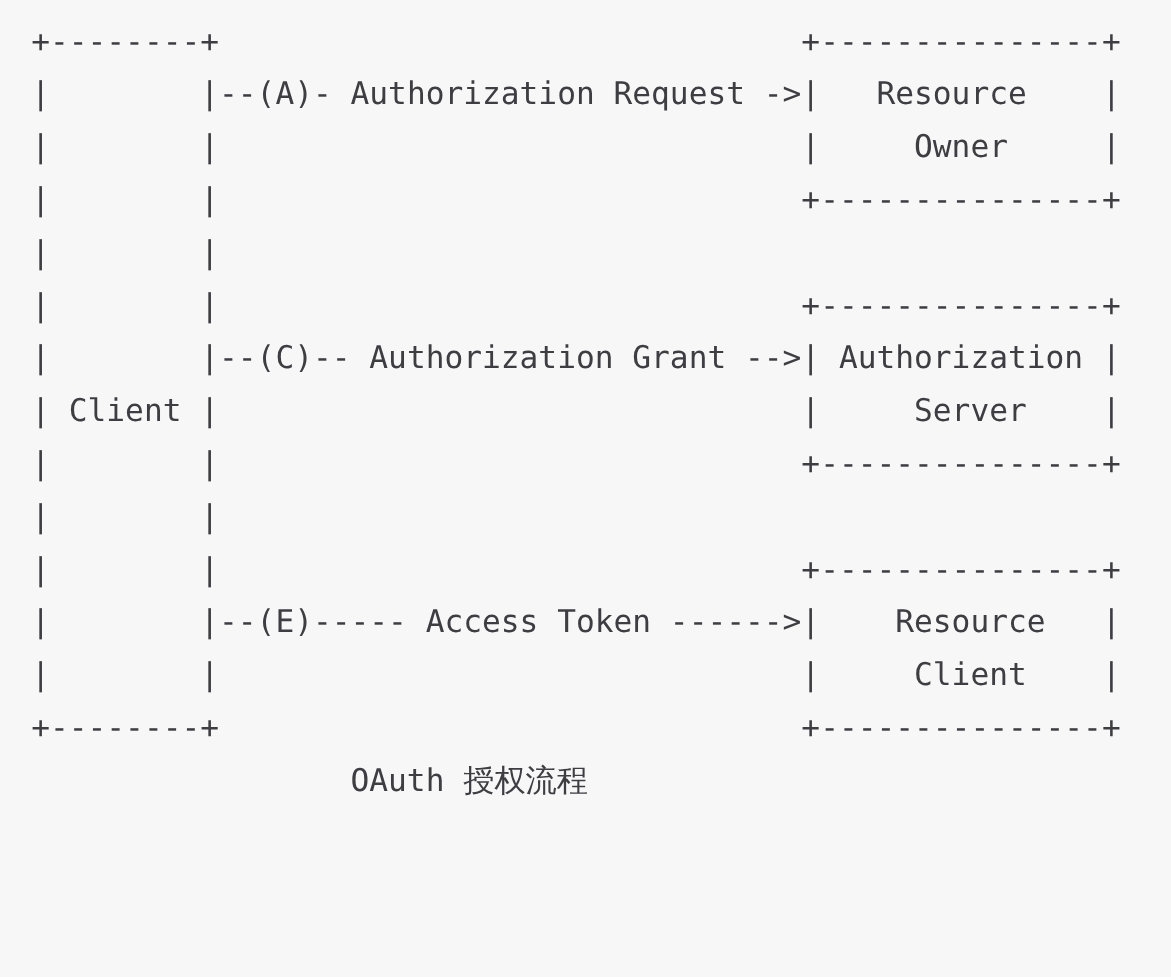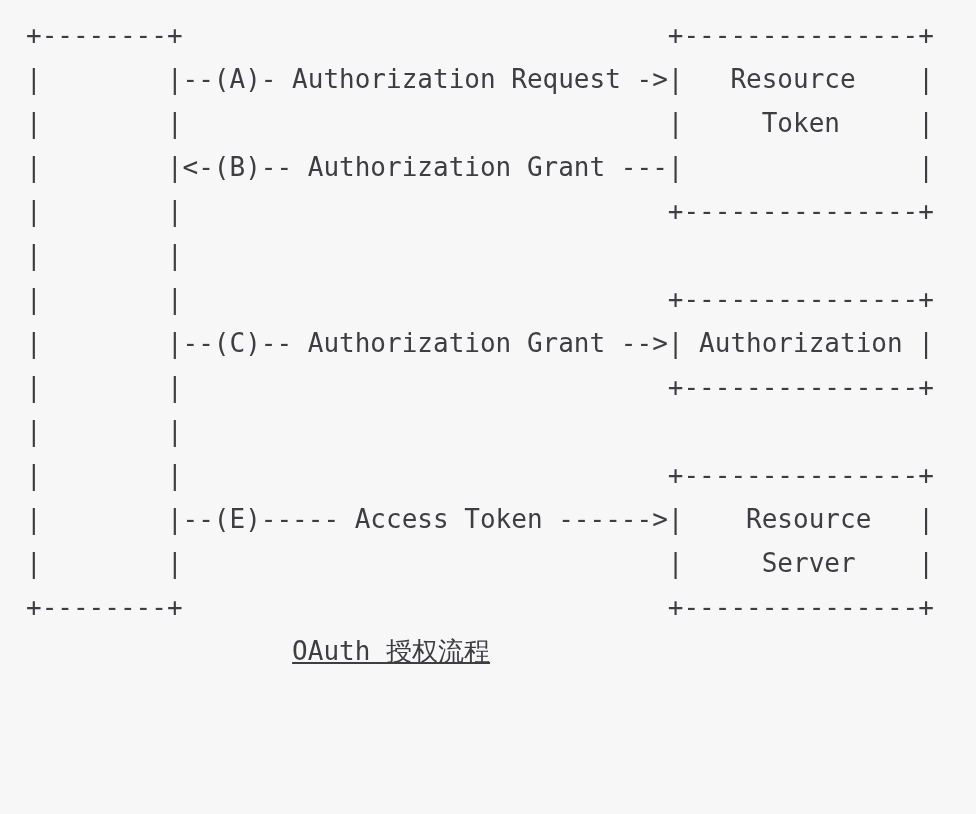--- a/index.html
+++ b/index.html
@@ -22,35 +22,34 @@
     letter-spacing: 0;
   }
   .ascii-line {
     white-space: pre;
     height: 44px;
   }
   .diagram-caption {
     white-space: pre;
     height: 44px;
     text-indent: 17ch;
-    text-decoration: underline;
   }
 </style>
 </head>
 <body>
 
 <div class="ascii-diagram">
   <div class="ascii-line">+--------+                               +---------------+</div>
   <div class="ascii-line">|        |--(A)- Authorization Request -&gt;|   Resource    |</div>
-  <div class="ascii-line">|        |                               |     Token     |</div>
-  <div class="ascii-line">|        |&lt;-(B)-- Authorization Grant ---|               |</div>
+  <div class="ascii-line">|        |                               |     Owner     |</div>
   <div class="ascii-line">|        |                               +---------------+</div>
   <div class="ascii-line">|        |</div>
   <div class="ascii-line">|        |                               +---------------+</div>
   <div class="ascii-line">|        |--(C)-- Authorization Grant --&gt;| Authorization |</div>
+  <div class="ascii-line">| Client |                               |     Server    |</div>
   <div class="ascii-line">|        |                               +---------------+</div>
   <div class="ascii-line">|        |</div>
   <div class="ascii-line">|        |                               +---------------+</div>
   <div class="ascii-line">|        |--(E)----- Access Token ------&gt;|    Resource   |</div>
-  <div class="ascii-line">|        |                               |     Server    |</div>
+  <div class="ascii-line">|        |                               |     Client    |</div>
   <div class="ascii-line">+--------+                               +---------------+</div>
   <div class="diagram-caption">OAuth 授权流程</div>
 </div>
 
 </body></html>

